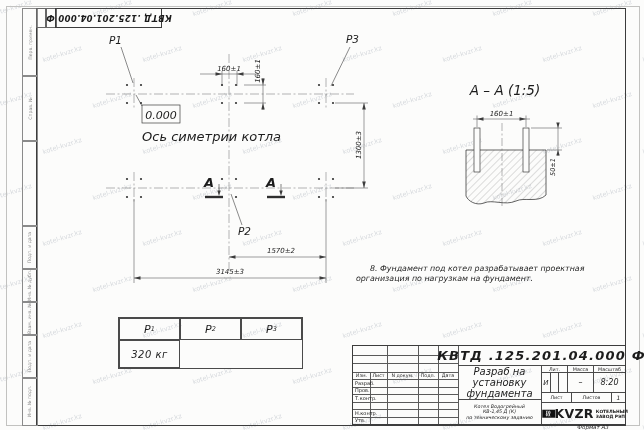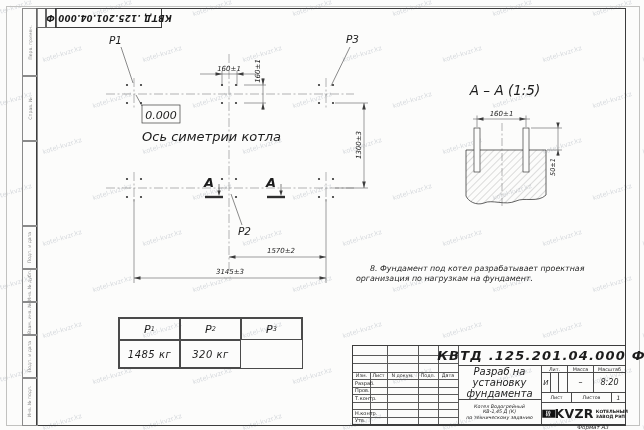--- a/index.html
+++ b/index.html
@@ -298,21 +298,20 @@
         <sub>1</sub>
       </div>
     <div class="cell hd">
         <span>P</span>
         <sub>2</sub>
       </div>
     <div class="cell hd">
         <span>P</span>
         <sub>3</sub>
       </div>
-    <div class="cell val">1485 кг</div>
     <div class="cell val">320 кг</div>
   </div>
 
   <div class="abs" id="tblock">
 
     <div class="vline" style="left:17px;top:26px;height:52px"></div>
     <div class="vline" style="left:34px;top:0;height:78px"></div>
     <div class="vline" style="left:65px;top:0;height:78px"></div>
     <div class="vline" style="left:85px;top:0;height:78px"></div>
     <div class="vline" style="left:105px;top:0;height:78px;border-left-width:0.9px"></div>

